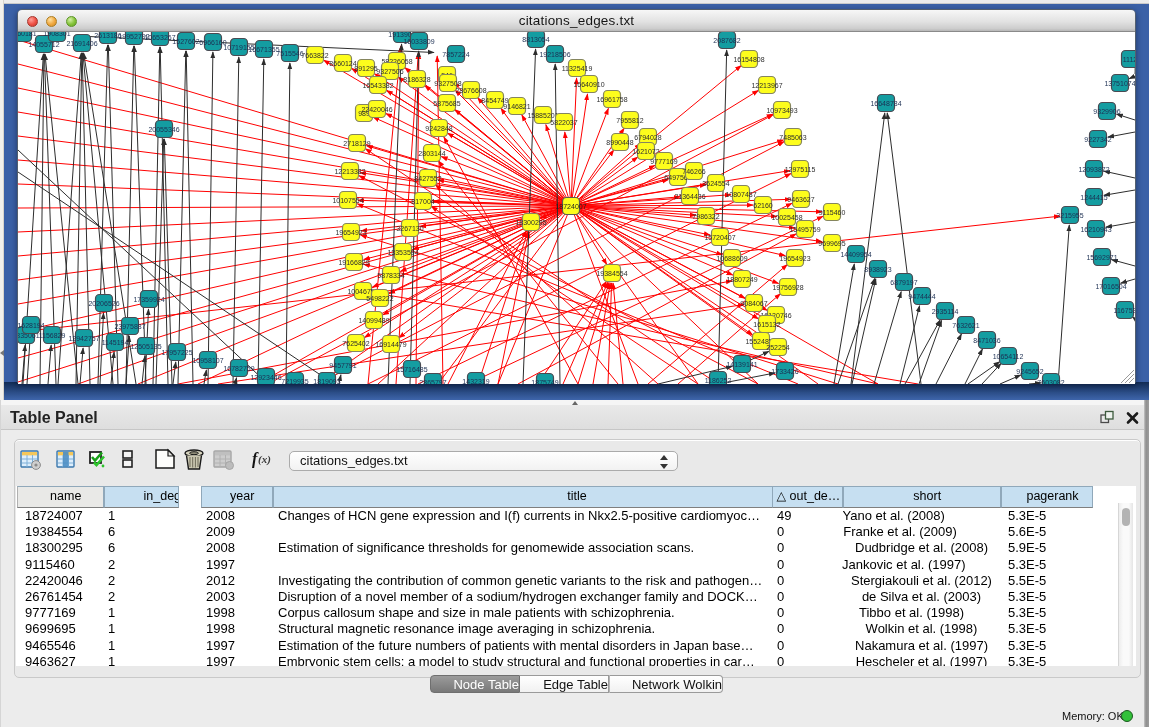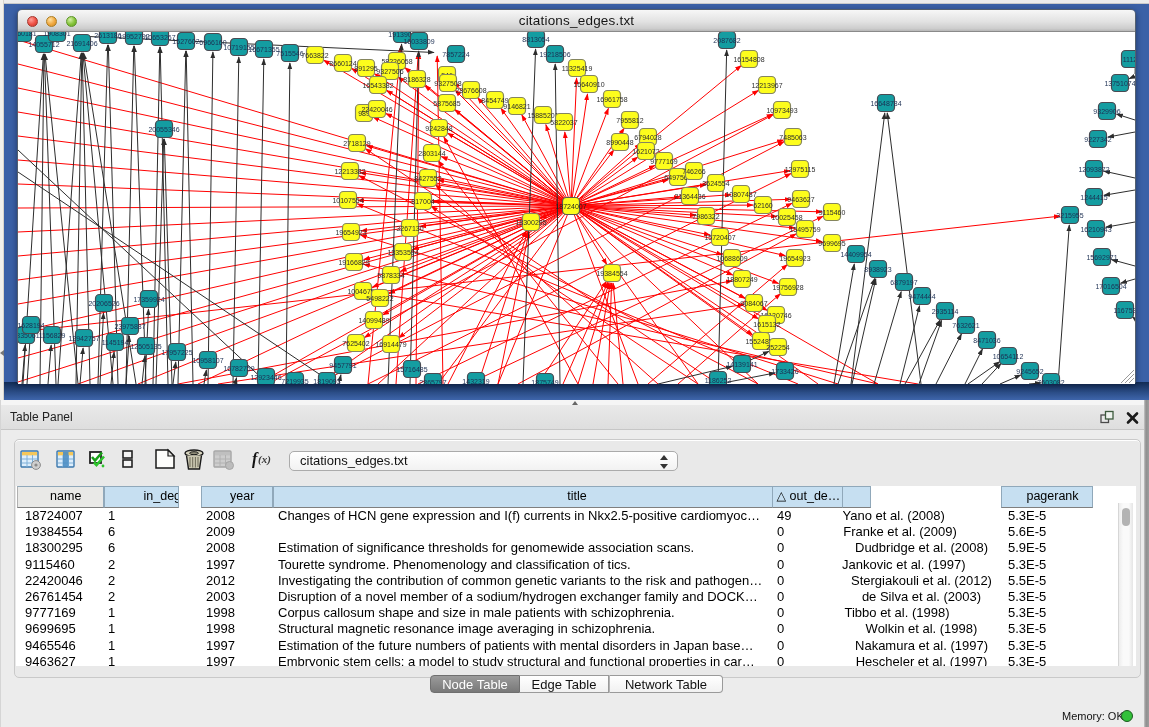--- a/index.html
+++ b/index.html
@@ -20,21 +20,21 @@
 #canvas { left:0; top:22px; width:1117px; height:352px; background:#fff; overflow:hidden; }
 
 
 #lstrip { left:0; top:0; width:4px; height:400px; background:#f3f1ec; border-right:1px solid #d8d4cc; }
 #topstrip { left:0; top:0; width:1149px; height:4px; background:#ececec; border-bottom:1px solid #c9c9c9;}
 
 
 #split { left:0; top:400px; width:1149px; height:5px; background:#f5f5f5; }
 #splitarrow { left:572px; top:401px; width:0; height:0; border-left:3.5px solid transparent; border-right:3.5px solid transparent; border-bottom:4px solid #666; }
 #tphead { left:0; top:405px; width:1149px; height:25px; background:linear-gradient(#e9e9e9,#dedede); border-bottom:1px solid #c6c6c6; }
-#tptitle { left:10px; top:405px; height:25px; line-height:25px; font-size:12px; color:#222; }
+#tptitle { left:10px; top:405px; height:25px; line-height:25px; font-size:16px; color:#222;font-weight:bold; }
 #panel { left:0; top:430px; width:1149px; height:297px; background:#ececec; }
 #rightborder { left:1144px; top:400px; width:5px; height:327px; background:linear-gradient(90deg,#c6c6c6,#8f8f8f 40%,#9d9d9d); }
 #leftborder2 { left:0; top:400px; width:1px; height:327px; background:#d5d5d5; }
 
 
 #container { left:14px; top:439px; width:1127px; height:239px; background:#e9e9e9; border:1px solid #c9c9c9; border-radius:5px; box-shadow:inset 0 1px 0 #fff; }
 #combo { left:289px; top:451px; width:389px; height:20px; background:linear-gradient(#ffffff,#f2f2f2); border:1px solid #ababab; border-radius:5px; font-size:13px; color:#111; line-height:18px; padding-left:10px; }
 #combo .steppers { position:absolute; right:9px; top:3px; width:8px; height:14px; }
 .tri-up { position:absolute; top:0; left:0; width:0; height:0; border-left:4px solid transparent; border-right:4px solid transparent; border-bottom:5px solid #333; }
 .tri-dn { position:absolute; bottom:0; left:0; width:0; height:0; border-left:4px solid transparent; border-right:4px solid transparent; border-top:5px solid #333; }
@@ -45,21 +45,21 @@
 .th { position:absolute; top:0; height:21.5px; background:#c6dff1; border-left:1px solid #90a8ba; border-top:1px solid #90a8ba; border-bottom:1.5px solid #7f7f7f; font-size:12.5px; color:#000; text-align:center; line-height:19px; overflow:hidden; }
 #rows { left:16px; top:508px; width:1077px; height:158px; font-size:13px; color:#000; overflow:hidden; }
 .row { position:absolute; height:16.2px; width:1077px; }
 .c { position:absolute; top:0; height:16px; line-height:15px; white-space:nowrap; overflow:hidden; }
 
 #sbtrack { left:1118px; top:503px; width:15px; height:163px; background:linear-gradient(90deg,#ededed,#fafafa 30%,#fafafa 70%,#e5e5e5); border-left:1px solid #d6d6d6; }
 #sbthumb { left:1122px; top:508px; width:8px; height:18px; background:#b3b3b3; border-radius:4px; }
 
 
 #tabs { left:430px; top:675px; height:18px; font-size:13px; }
-.tab { position:absolute; top:0; height:18px; line-height:17px; text-align:center; border:1px solid #9a9a9a; background:linear-gradient(#ffffff,#f1f1f1); color:#111; }
+.tab { position:absolute; top:0; height:18px; line-height:17px; text-align:right; border:1px solid #9a9a9a; background:linear-gradient(#ffffff,#f1f1f1); color:#111; }
 #tab1 { left:0; width:90px; border-radius:4px 0 0 4px; background:linear-gradient(#9b9b9b,#787878); color:#fff; border-color:#6f6f6f; }
 #tab2 { left:90px; width:89px; border-left:none; }
 #tab3 { left:179px; width:114px; border-left:1px solid #b5b5b5; border-radius:0 4px 4px 0; }
 
 
 #memtext { top:710px; left:1062px; font-size:11px; color:#111; }
 #memdot { top:710px; left:1121px; width:12px; height:12px; border-radius:50%; background:#32c13a; border:1px solid #1c5a20; }
 
 
 #sidearrow { left:0px; top:350px; width:0; height:0; border-top:3.5px solid transparent; border-bottom:3.5px solid transparent; border-right:4px solid #777; }
@@ -648,20 +648,21 @@
         <span class="tri-up"></span>
         <span class="tri-dn"></span>
       </span></div>
   <div class="abs" id="tablewrap"></div>
   <div class="abs" id="thead">
       <div class="th" style="left:1px;width:86.5px;border-right:1px solid #90a8ba;background:#e9e9e7;border-left:1px solid #b0b0b0;text-indent:11px;">name</div>
       <div class="th" style="left:87.5px;width:75px;border-right:1px solid #90a8ba;text-indent:11px;padding-left:28px;">in_degree</div>
       <div class="th" style="left:185px;width:71.5px;border-right:1px solid #90a8ba;text-indent:11px;">year</div>
       <div class="th" style="left:256.5px;width:598px;border-right:1px solid #90a8ba;text-indent:11px;">title</div>
       <div class="th" style="left:755.5px;width:71.0px;border-right:1px solid #90a8ba;text-align:left;padding-left:4px;">△ out_de…</div>
+      <div class="th" style="left:826.5px;width:158.5px;border-right:1px solid #90a8ba;text-indent:11px;">short</div>
       <div class="th" style="left:985px;width:92px;border-right:1px solid #90a8ba;text-indent:11px;">pagerank</div>
     </div>
   <div class="abs" id="rows">
       <div class="row" style="top:0.0px">
         <div class="c" style="left:9px;width:86px">18724007</div>
         <div class="c" style="left:92px;width:90px">1</div>
         <div class="c" style="left:190px;width:66px">2008</div>
         <div class="c" style="left:262px;width:494px">Changes of HCN gene expression and I(f) currents in Nkx2.5-positive cardiomyoc…</div>
         <div class="c" style="left:761px;width:62px">49</div>
         <div class="c" style="left:826.5px;width:158px;text-align:left">Yano et al. (2008)</div>
@@ -681,21 +682,20 @@
         <div class="c" style="left:190px;width:66px">2008</div>
         <div class="c" style="left:262px;width:494px">Estimation of significance thresholds for genomewide association scans.</div>
         <div class="c" style="left:761px;width:62px">0</div>
         <div class="c" style="left:826.5px;width:158px;text-align:center">Dudbridge et al. (2008)</div>
         <div class="c" style="left:992px;width:90px">5.9E-5</div>
       </div>
       <div class="row" style="top:48.599999999999994px">
         <div class="c" style="left:9px;width:86px">9115460</div>
         <div class="c" style="left:92px;width:90px">2</div>
         <div class="c" style="left:190px;width:66px">1997</div>
-        <div class="c" style="left:262px;width:494px">Tourette syndrome. Phenomenology and classification of tics.</div>
         <div class="c" style="left:761px;width:62px">0</div>
         <div class="c" style="left:826px;width:158px;text-align:left">Jankovic et al. (1997)</div>
         <div class="c" style="left:992px;width:90px">5.3E-5</div>
       </div>
       <div class="row" style="top:64.8px">
         <div class="c" style="left:9px;width:86px">22420046</div>
         <div class="c" style="left:92px;width:90px">2</div>
         <div class="c" style="left:190px;width:66px">2012</div>
         <div class="c" style="left:262px;width:494px">Investigating the contribution of common genetic variants to the risk and pathogen…</div>
         <div class="c" style="left:761px;width:62px">0</div>
@@ -710,21 +710,21 @@
         <div class="c" style="left:761px;width:62px">0</div>
         <div class="c" style="left:826.5px;width:158px;text-align:center">de Silva et al. (2003)</div>
         <div class="c" style="left:992px;width:90px">5.3E-5</div>
       </div>
       <div class="row" style="top:97.19999999999999px">
         <div class="c" style="left:9px;width:86px">9777169</div>
         <div class="c" style="left:92px;width:90px">1</div>
         <div class="c" style="left:190px;width:66px">1998</div>
         <div class="c" style="left:262px;width:494px">Corpus callosum shape and size in male patients with schizophrenia.</div>
         <div class="c" style="left:761px;width:62px">0</div>
-        <div class="c" style="left:802px;width:158px;text-align:center">Tibbo et al. (1998)</div>
+        <div class="c" style="left:843px;width:158px;text-align:left">Tibbo et al. (1998)</div>
         <div class="c" style="left:992px;width:90px">5.3E-5</div>
       </div>
       <div class="row" style="top:113.39999999999999px">
         <div class="c" style="left:9px;width:86px">9699695</div>
         <div class="c" style="left:92px;width:90px">1</div>
         <div class="c" style="left:190px;width:66px">1998</div>
         <div class="c" style="left:262px;width:494px">Structural magnetic resonance image averaging in schizophrenia.</div>
         <div class="c" style="left:761px;width:62px">0</div>
         <div class="c" style="left:826.5px;width:158px;text-align:center">Wolkin et al. (1998)</div>
         <div class="c" style="left:992px;width:90px">5.3E-5</div>
@@ -746,19 +746,19 @@
         <div class="c" style="left:761px;width:62px">0</div>
         <div class="c" style="left:826.5px;width:158px;text-align:center">Hescheler et al. (1997)</div>
         <div class="c" style="left:992px;width:90px">5.3E-5</div>
       </div>
     </div>
   <div class="abs" id="sbtrack"></div>
   <div class="abs" id="sbthumb"></div>
   <div class="abs" id="tabs">
     <div class="tab" id="tab1">Node Table</div>
     <div class="tab" id="tab2">Edge Table</div>
-    <div class="tab" id="tab3">Network Table</div>
+    <div class="tab" id="tab3">Network Wolkin</div>
   </div>
   <div class="abs" id="memtext">Memory: OK</div>
   <div class="abs" id="memdot"></div>
   <div class="abs" id="rightborder"></div>
   <div class="abs" id="leftborder2"></div>
 </div>
 
 </body></html>

